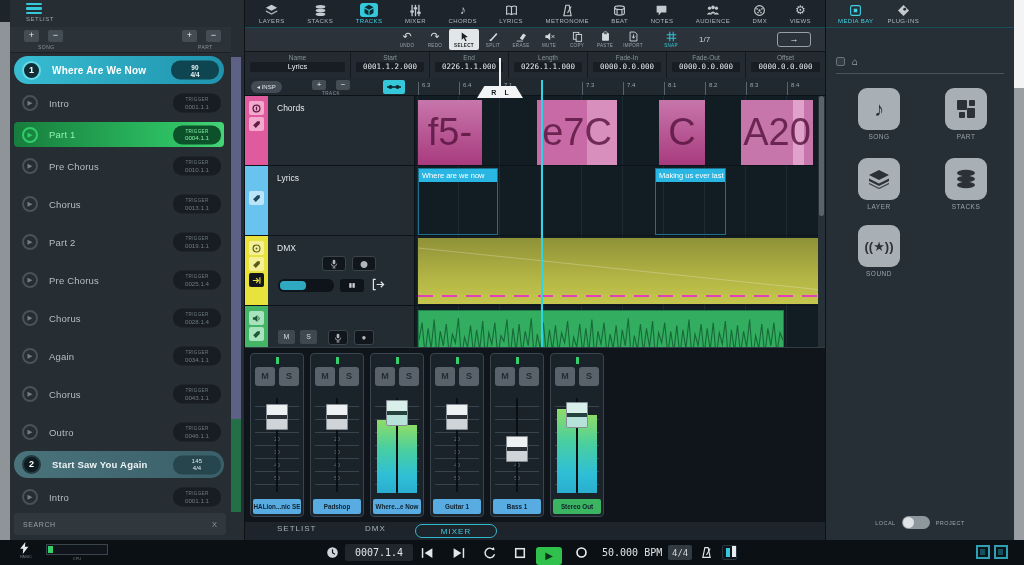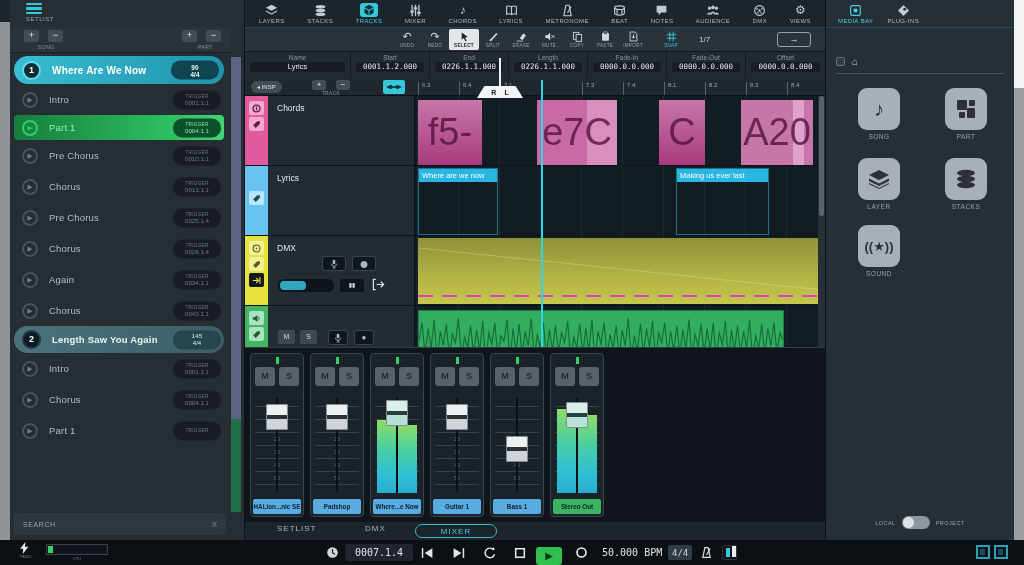--- a/index.html
+++ b/index.html
@@ -18,21 +18,21 @@
   .setlist{position:absolute;left:10px;top:0;width:235px;height:540px;background:#262d33;border-right:1px solid #0d1216;}
   .sl-head{height:26px;padding:3px 0 0 16px;}
   .burger{width:16px;height:11px;display:flex;flex-direction:column;justify-content:space-between;cursor:pointer;}
   .burger i{display:block;height:2.4px;background:#35c8da;border-radius:1px;}
   .sl-title{font-size:6px;letter-spacing:.5px;color:#97a6ad;margin-top:2px;}
   .sl-addrow{position:absolute;top:27px;left:0;width:221px;height:26px;background:#2b3238;border-bottom:1px solid #1a2025;}
   .pmgrp{position:absolute;top:3px;display:flex;gap:9px;}
   .pmbtn{width:15px;height:12px;background:#454d54;border-radius:2px;color:#e4e9ec;font-size:9px;line-height:11px;text-align:center;cursor:pointer;}
   .pmlab{position:absolute;top:17px;font-size:5px;letter-spacing:.5px;color:#8b959c;}
   .sl-list{position:absolute;top:56px;left:4px;width:210px;height:458px;overflow:hidden;}
-  .sl-item{position:relative;height:31px;display:flex;align-items:center;padding-left:8px;}
+  .sl-item{position:relative;height:38px;display:flex;align-items:center;padding-left:8px;}
   .pic{width:16px;height:16px;border:2px solid #49525a;border-radius:50%;color:#737e86;font-size:6.5px;line-height:12px;text-align:center;flex:none;cursor:pointer;}
   .num{width:19px;height:19px;border-radius:50%;background:#0e2d35;border:2px solid #66d9e9;color:#fff;font-size:9px;font-weight:bold;text-align:center;line-height:15px;flex:none;}
   .sl-name{margin-left:11px;font-size:9.5px;color:#b6bec5;letter-spacing:.2px;white-space:nowrap;}
   .sl-badge{position:absolute;right:3px;top:50%;transform:translateY(-50%);width:48px;height:19px;border-radius:9px;background:rgba(14,19,23,.6);display:flex;flex-direction:column;align-items:center;justify-content:center;color:#6f7a82;}
   .sl-badge i{font-style:normal;font-size:4.6px;line-height:5.5px;letter-spacing:.3px;}
   .sl-badge b{font-weight:400;font-size:6.2px;line-height:7px;}
   .song1{background:linear-gradient(90deg,#38bdd2,#1f93ad);border-radius:14px;height:28px;}
   .song1 .sl-name{color:#fff;font-weight:bold;font-size:10px;}
   .song1 .sl-badge{background:#0f4550;color:#ecf7f9;right:5px;}
   .song1 .sl-badge i{font-size:6.4px;font-weight:bold;line-height:7px;}
@@ -235,20 +235,28 @@
       <div class="sl-item">
         <span class="pic">▶</span>
         <span class="sl-name">Chorus</span>
         <span class="sl-badge">
             <i>TRIGGER</i>
             <b>0013.1.1</b>
           </span>
       </div>
       <div class="sl-item">
         <span class="pic">▶</span>
+        <span class="sl-name">Part 2</span>
+        <span class="sl-badge">
+            <i>TRIGGER</i>
+            <b>0019.1.1</b>
+          </span>
+      </div>
+      <div class="sl-item">
+        <span class="pic">▶</span>
         <span class="sl-name">Pre Chorus</span>
         <span class="sl-badge">
             <i>TRIGGER</i>
             <b>0025.1.4</b>
           </span>
       </div>
       <div class="sl-item">
         <span class="pic">▶</span>
         <span class="sl-name">Chorus</span>
         <span class="sl-badge">
@@ -263,25 +271,33 @@
             <i>TRIGGER</i>
             <b>0034.1.1</b>
           </span>
       </div>
       <div class="sl-item">
         <span class="pic">▶</span>
         <span class="sl-name">Chorus</span>
         <span class="sl-badge">
             <i>TRIGGER</i>
             <b>0043.1.1</b>
+          </span>
+      </div>
+      <div class="sl-item">
+        <span class="pic">▶</span>
+        <span class="sl-name">Outro</span>
+        <span class="sl-badge">
+            <i>TRIGGER</i>
+            <b>0046.1.1</b>
           </span>
       </div>
       <div class="sl-item song2">
         <span class="num">2</span>
-        <span class="sl-name">Length Saw You Again</span>
+        <span class="sl-name">Start Saw You Again</span>
         <span class="sl-badge">
             <i>145</i>
             <b>4/4</b>
           </span>
       </div>
       <div class="sl-item">
         <span class="pic">▶</span>
         <span class="sl-name">Intro</span>
         <span class="sl-badge">
             <i>TRIGGER</i>
@@ -613,21 +629,21 @@
               </svg>
             </span>
         </div>
         <div class="tlabel">
           <div class="tname">Lyrics</div>
         </div>
         <div class="tevents">
           <div class="lyrblk" style="left:3px;width:80px;">
             <div class="lbar">Where are we now</div>
           </div>
-          <div class="lyrblk" style="left:261px;width:93px;">
+          <div class="lyrblk" style="left:240px;width:71px;">
             <div class="lbar">Making us ever last</div>
           </div>
         </div>
       </div>
 
       <div class="trow">
         <div class="tstrip" style="background:#e8e23c;">
           <span class="sico" style="background:#f4f09a;">
               <svg width="9" height="9" viewBox="0 0 10 10" fill="none" stroke="#5c5a14" stroke-width="1.2">
                 <circle cx="5" cy="5" r="3.8"></circle>

